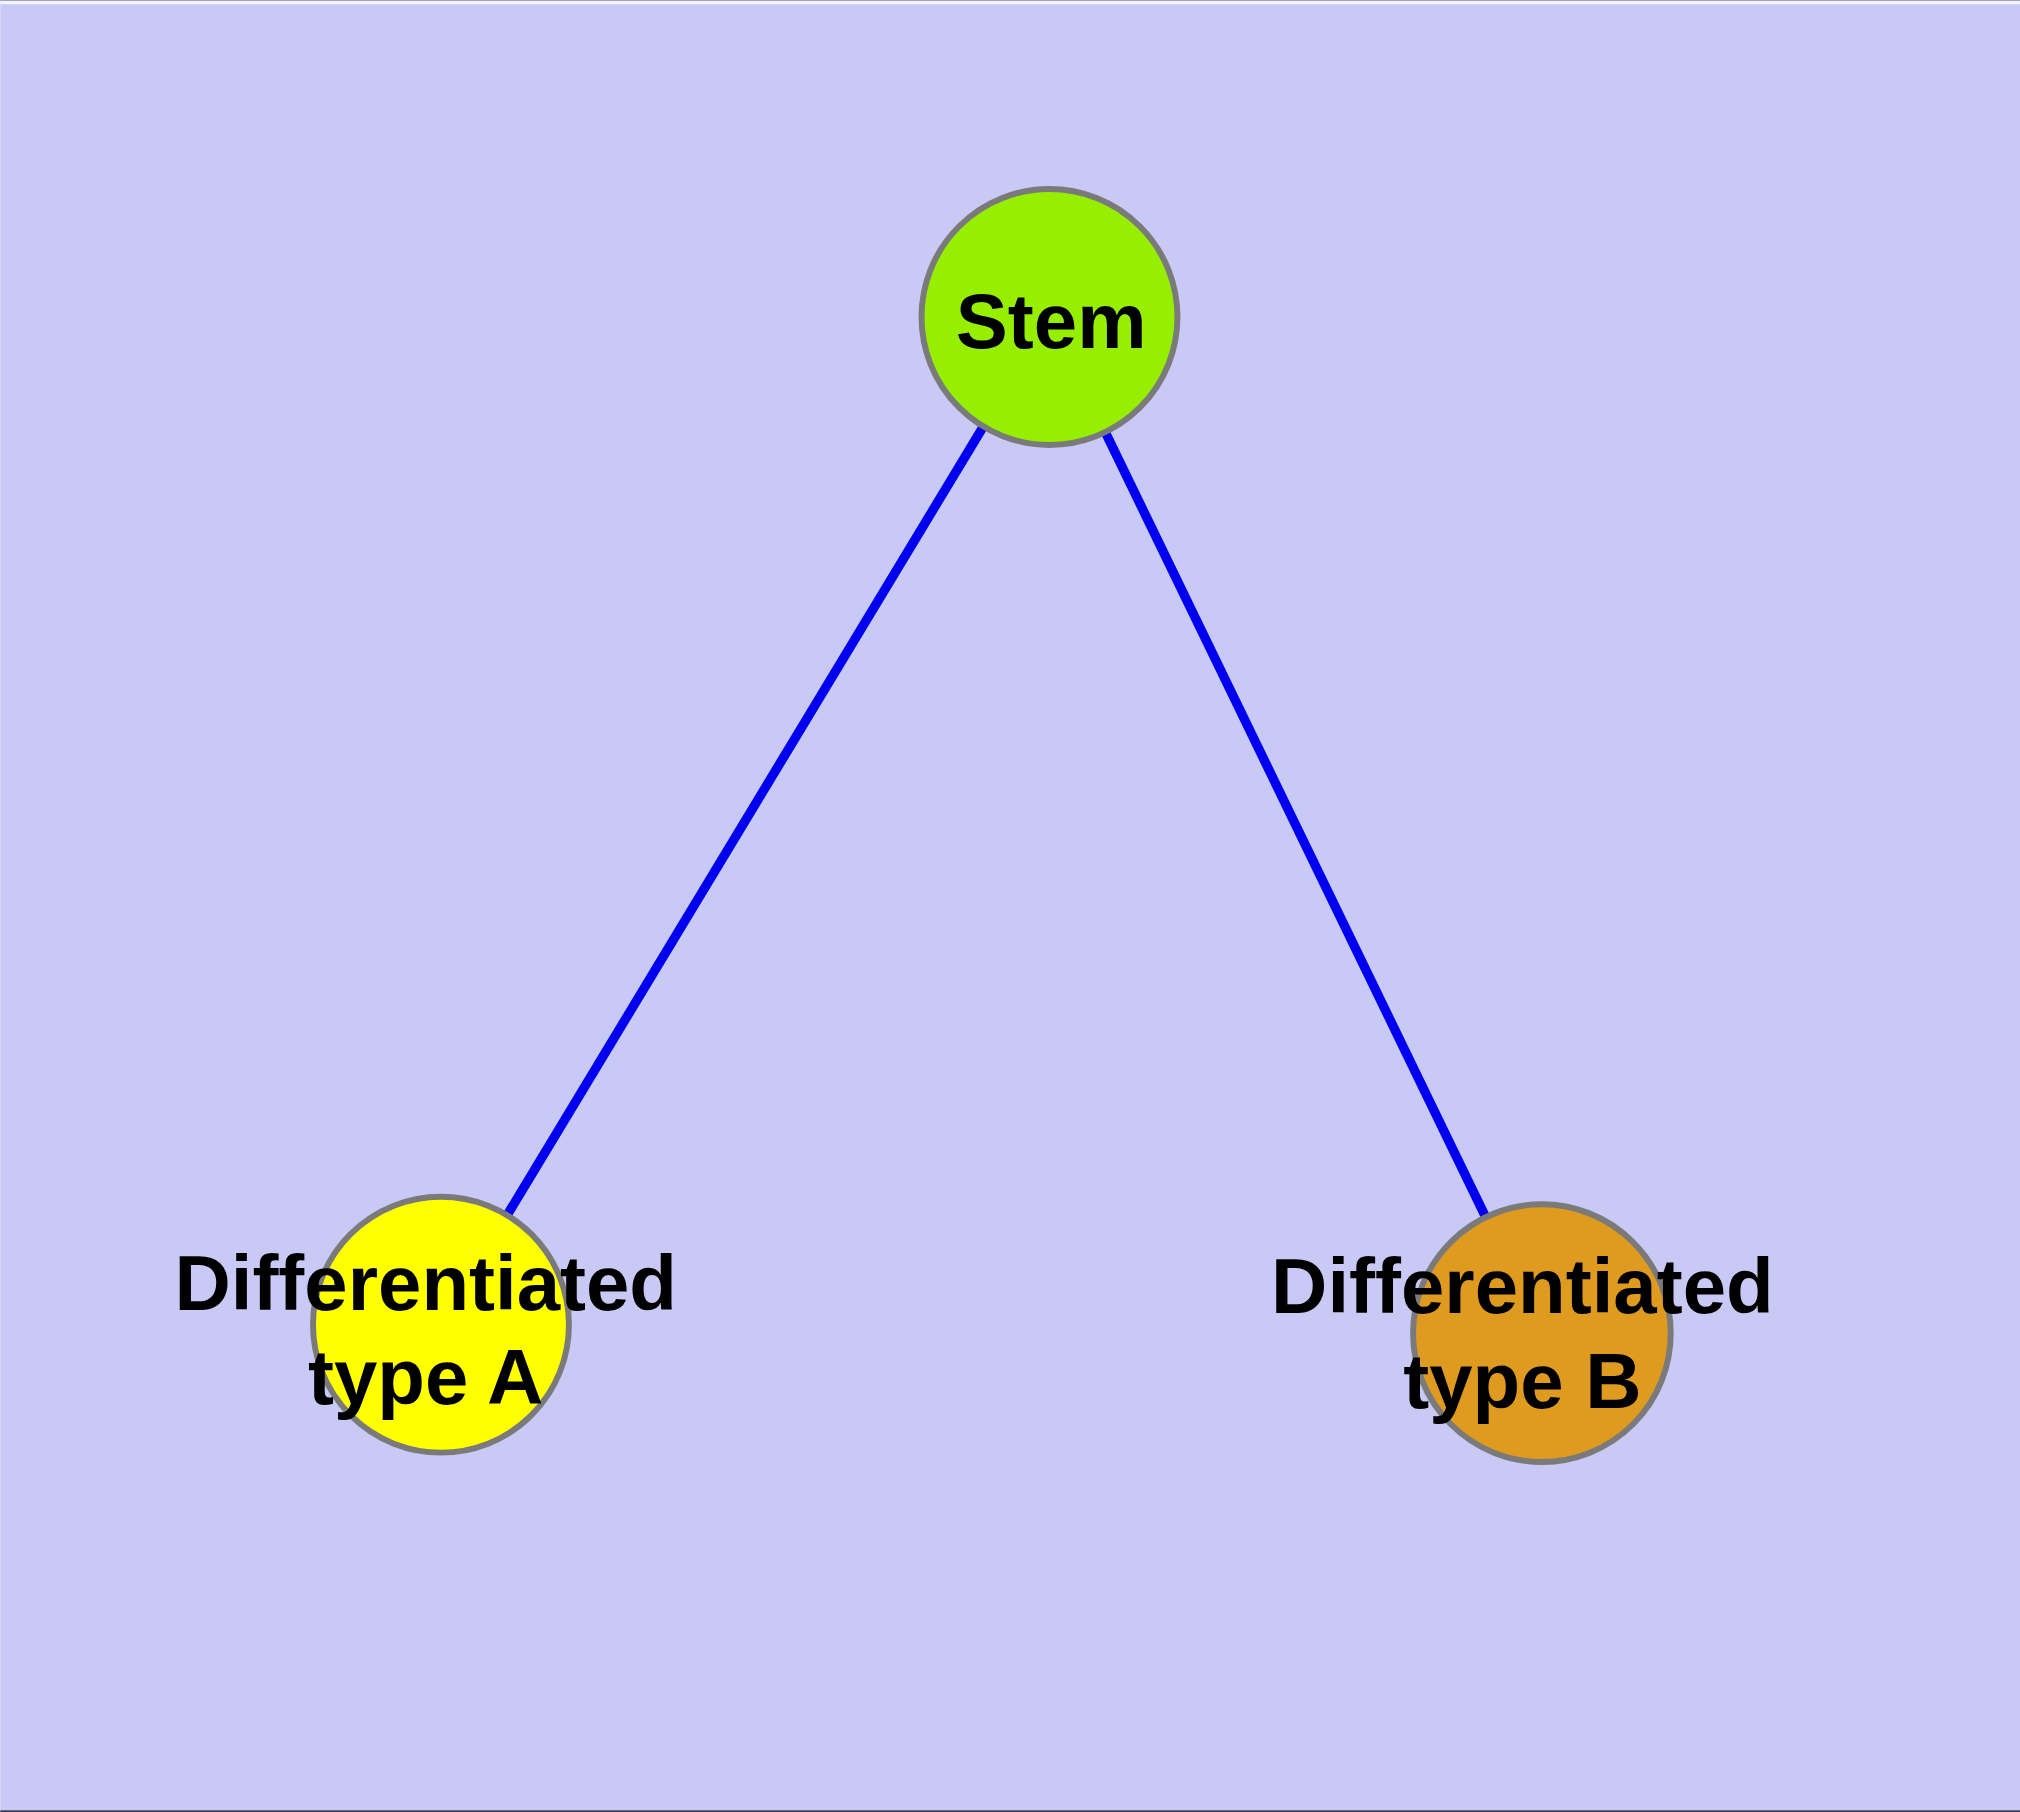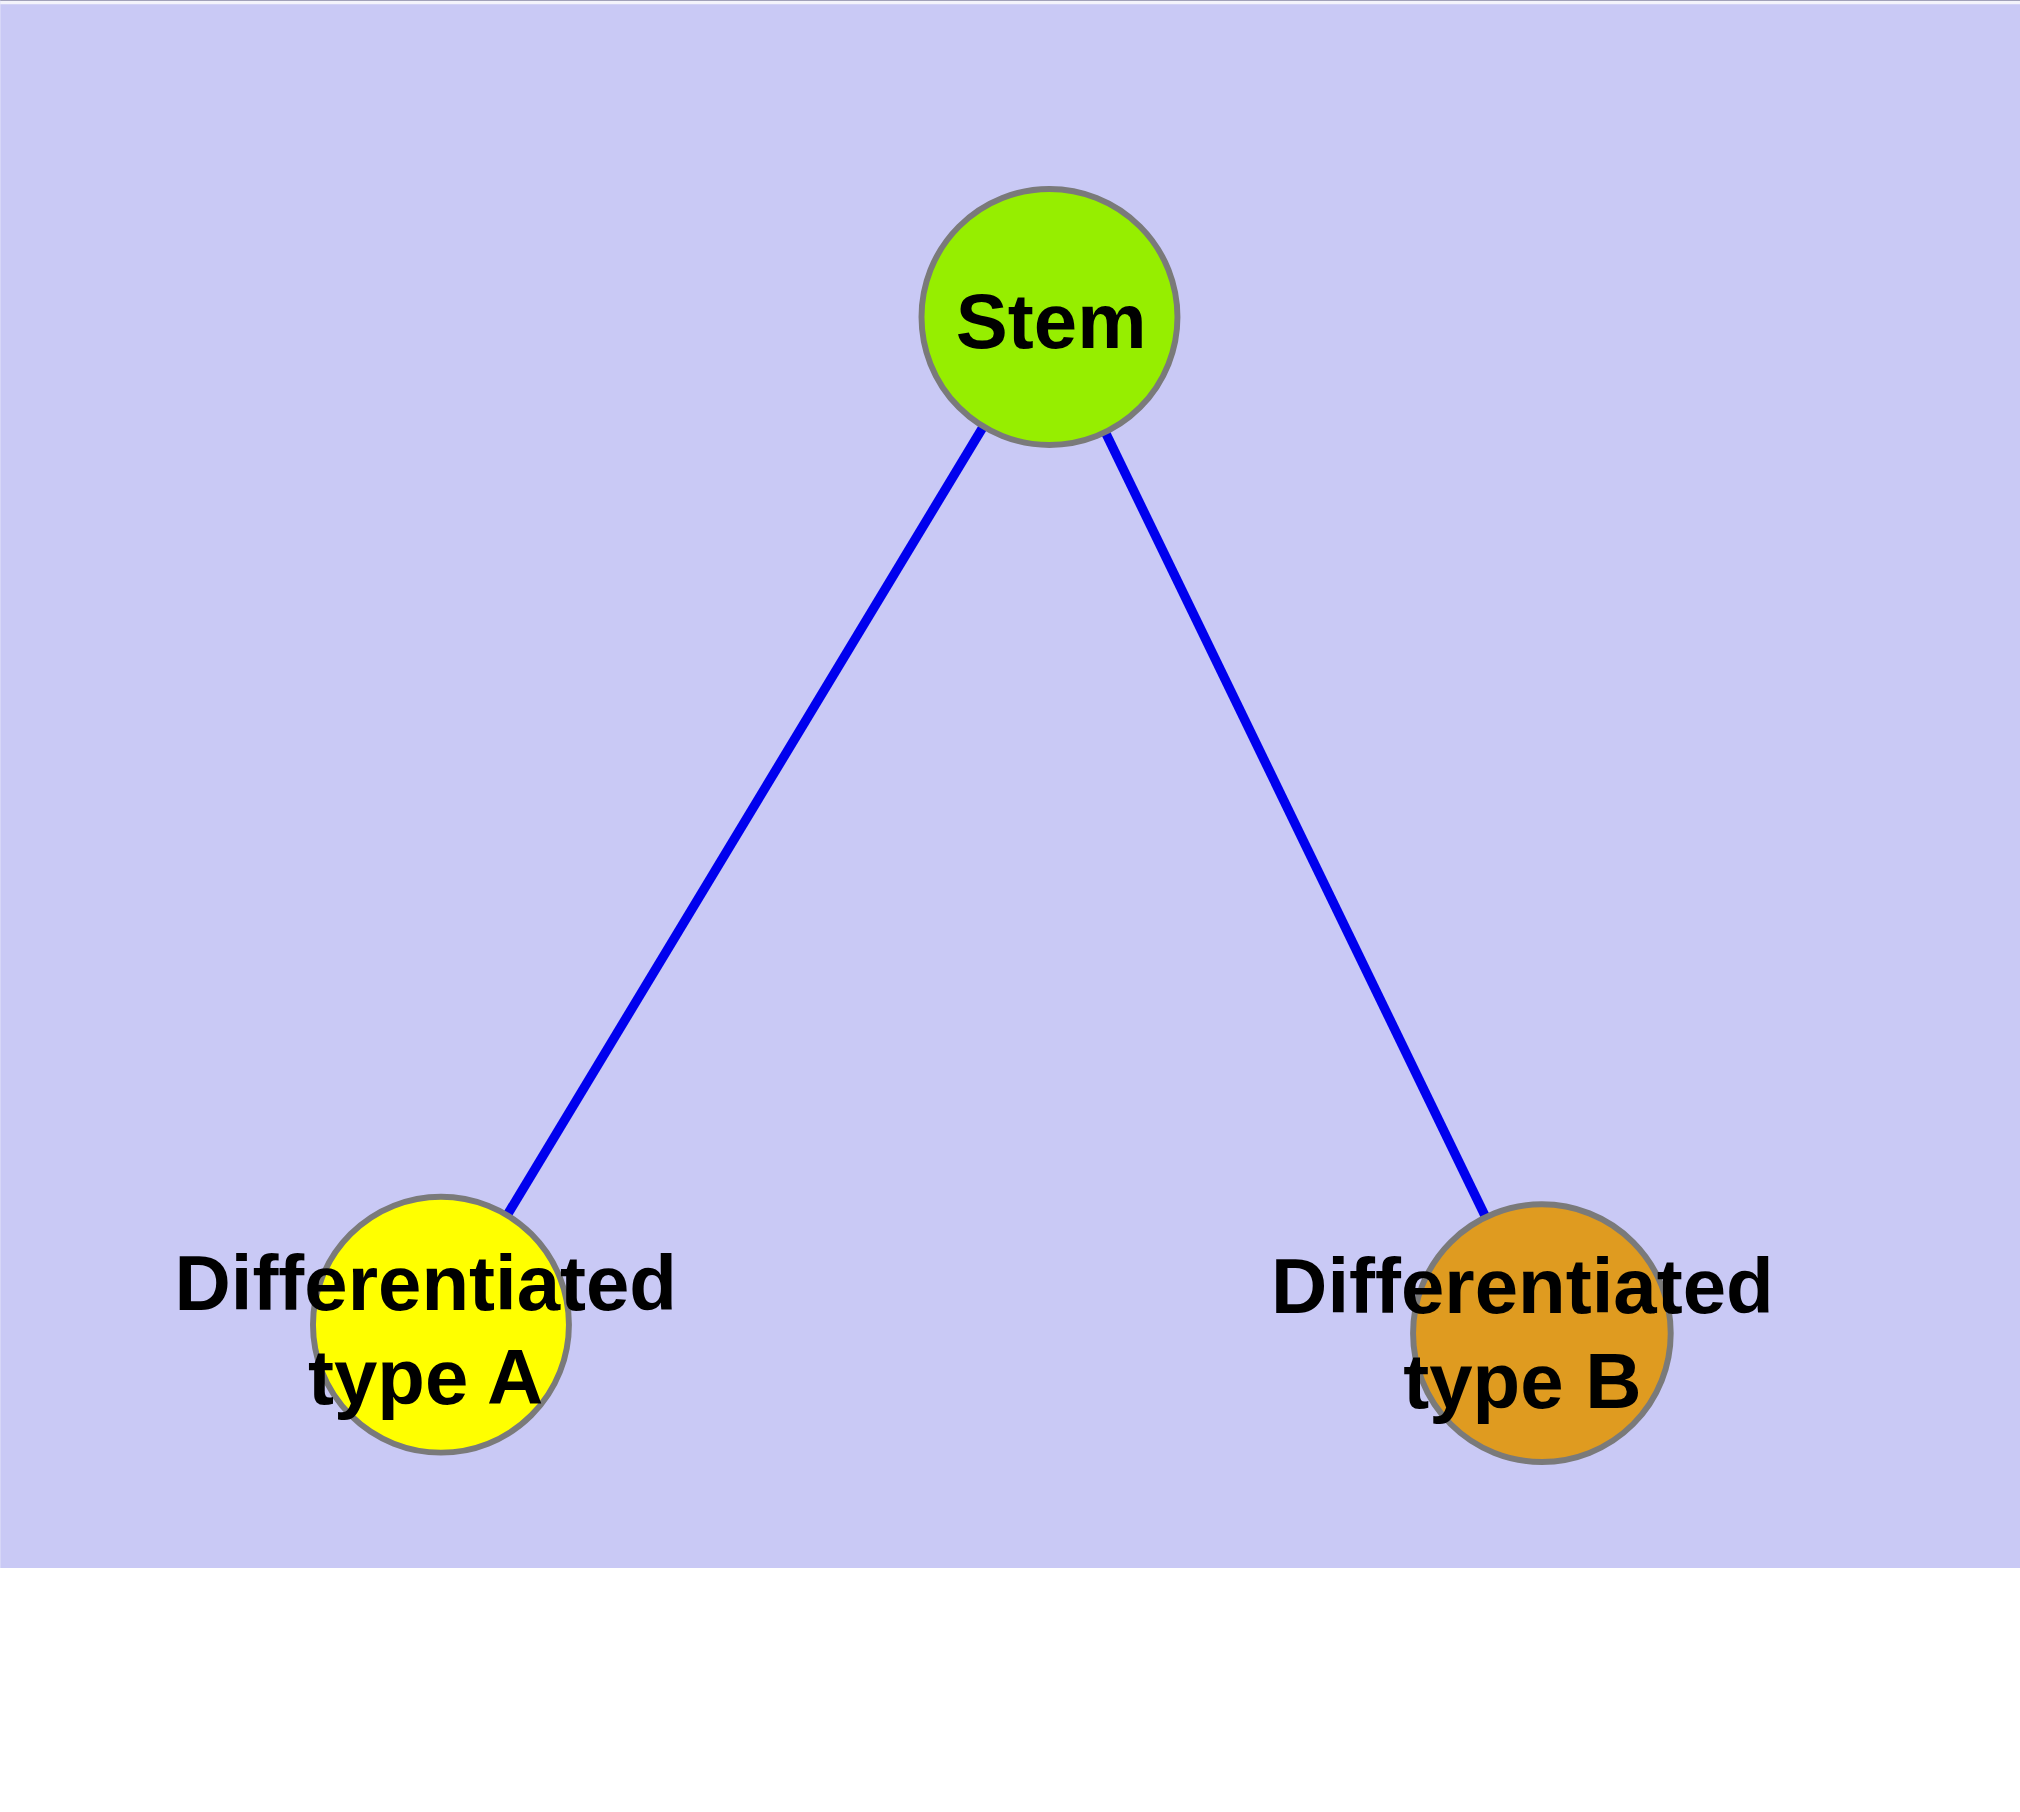--- a/index.html
+++ b/index.html
@@ -3,21 +3,21 @@
 <meta charset="utf-8">
 <style>
   html, body {
     margin: 0;
     padding: 0;
     background: #ffffff;
   }
   .stage {
     position: relative;
     width: 2021px;
-    height: 1568px;
+    height: 1812px;
     overflow: hidden;
   }
   svg {
     display: block;
   }
   .node-label {
     font-family: "Liberation Sans", sans-serif;
     font-weight: bold;
     font-size: 92px;
     text-anchor: middle;

